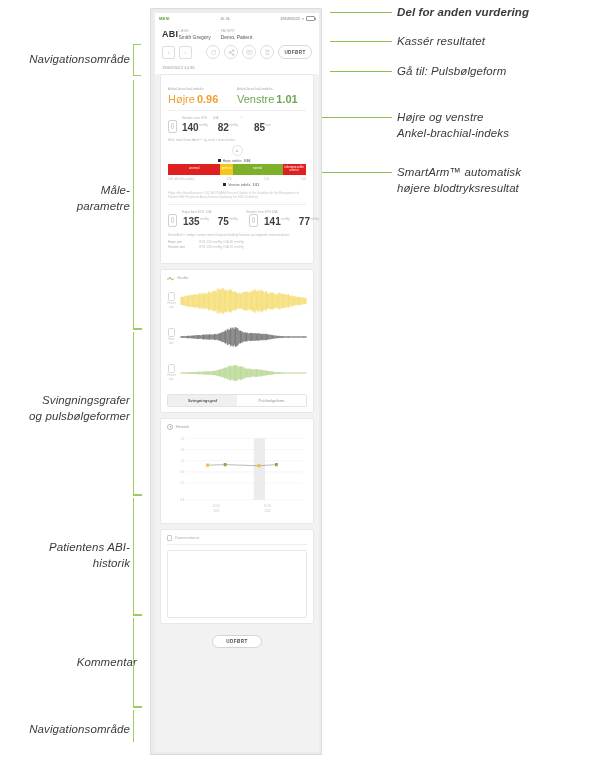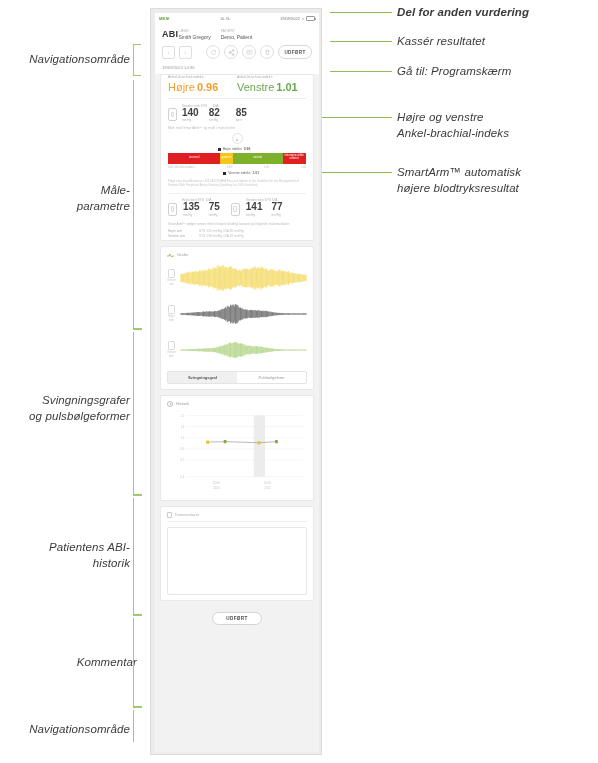--- a/index.html
+++ b/index.html
@@ -134,21 +134,21 @@
     padding: 0 7px 4px 7px;
     font-size: 4.2px; color: #9a9a9a;
   }
 
   
   .card {
     background: #fff;
     margin: 0 5px 5px 5px;
     border-radius: 2px;
     border: .5px solid #e8e8e8;
-    padding: 0 7px;
+    padding: 12px 7px;
   }
   .card.tight { padding: 5px 6px; }
 
   .abi-row { display: flex; }
   .abi-col { flex: 1; }
   .abi-lbl { font-size: 3.4px; color: #a8a8a8; letter-spacing:.15px; }
   .abi-val { font-size: 11px; margin-top: 2px; font-weight: 400; }
   .abi-val .side { font-weight: 400; }
   .abi-val .num { font-weight: 700; margin-left: 2px; }
   .abi-right { color: #f0a132; }
@@ -160,21 +160,21 @@
   .cuff {
     width: 9px; height: 13px;
     border: .8px solid #d0d0d0; border-radius: 2px;
     position: relative; flex: none;
     margin-bottom: 1px;
   }
   .cuff:before{
     content:''; position:absolute; left:1.6px; right:1.6px; top:2.5px; bottom:3px;
     border:.7px solid #d8d8d8; border-radius:1px;
   }
-  .bp-grp { display:flex; flex-direction: column; }
+  .bp-grp { display:flex; }
   .bp-hdr { font-size: 3.3px; color: #b0b0b0; }
   .bp-num { font-size: 10px; font-weight: 700; color: #3f3f3f; line-height: 1.05; }
   .bp-unit { font-size: 3.1px; color: #bbb; }
   .bp-cell { margin-right: 5px; }
 
   .note-sm { font-size: 3.3px; color: #b9b9b9; margin-top: 4px; letter-spacing:.1px; }
 
   .chev {
     width: 11px; height: 11px; border-radius: 50%;
     border: .7px solid #e2e2e2; background:#fff;
@@ -254,21 +254,21 @@
 </style>
 </head>
 <body>
 
 <div class="anno right" style="left:397px; top:5px; width:200px;font-weight:bold;">Del for anden vurdering</div>
 <div class="leader" style="left:330px; top:12px; width:62px;"></div>
 
 <div class="anno right" style="left:397px; top:34px; width:200px;">Kassér resultatet</div>
 <div class="leader" style="left:330px; top:41px; width:62px;"></div>
 
-<div class="anno right" style="left:397px; top:64px; width:200px;">Gå til: Programskærm</div>
+<div class="anno right" style="left:397px; top:64px; width:200px;">Gå til: Pulsbølgeform</div>
 <div class="leader" style="left:330px; top:71px; width:62px;"></div>
 
 <div class="anno right" style="left:397px; top:110px; width:200px; white-space:pre-line;">Højre og venstre
 Ankel-brachial-indeks</div>
 <div class="leader" style="left:330px; top:117px; width:62px;"></div>
 
 <div class="anno right" style="left:397px; top:165px; width:200px; white-space:pre-line;">SmartArm™ automatisk
 højere blodtryksresultat</div>
 <div class="leader" style="left:330px; top:172px; width:62px;"></div>
 

